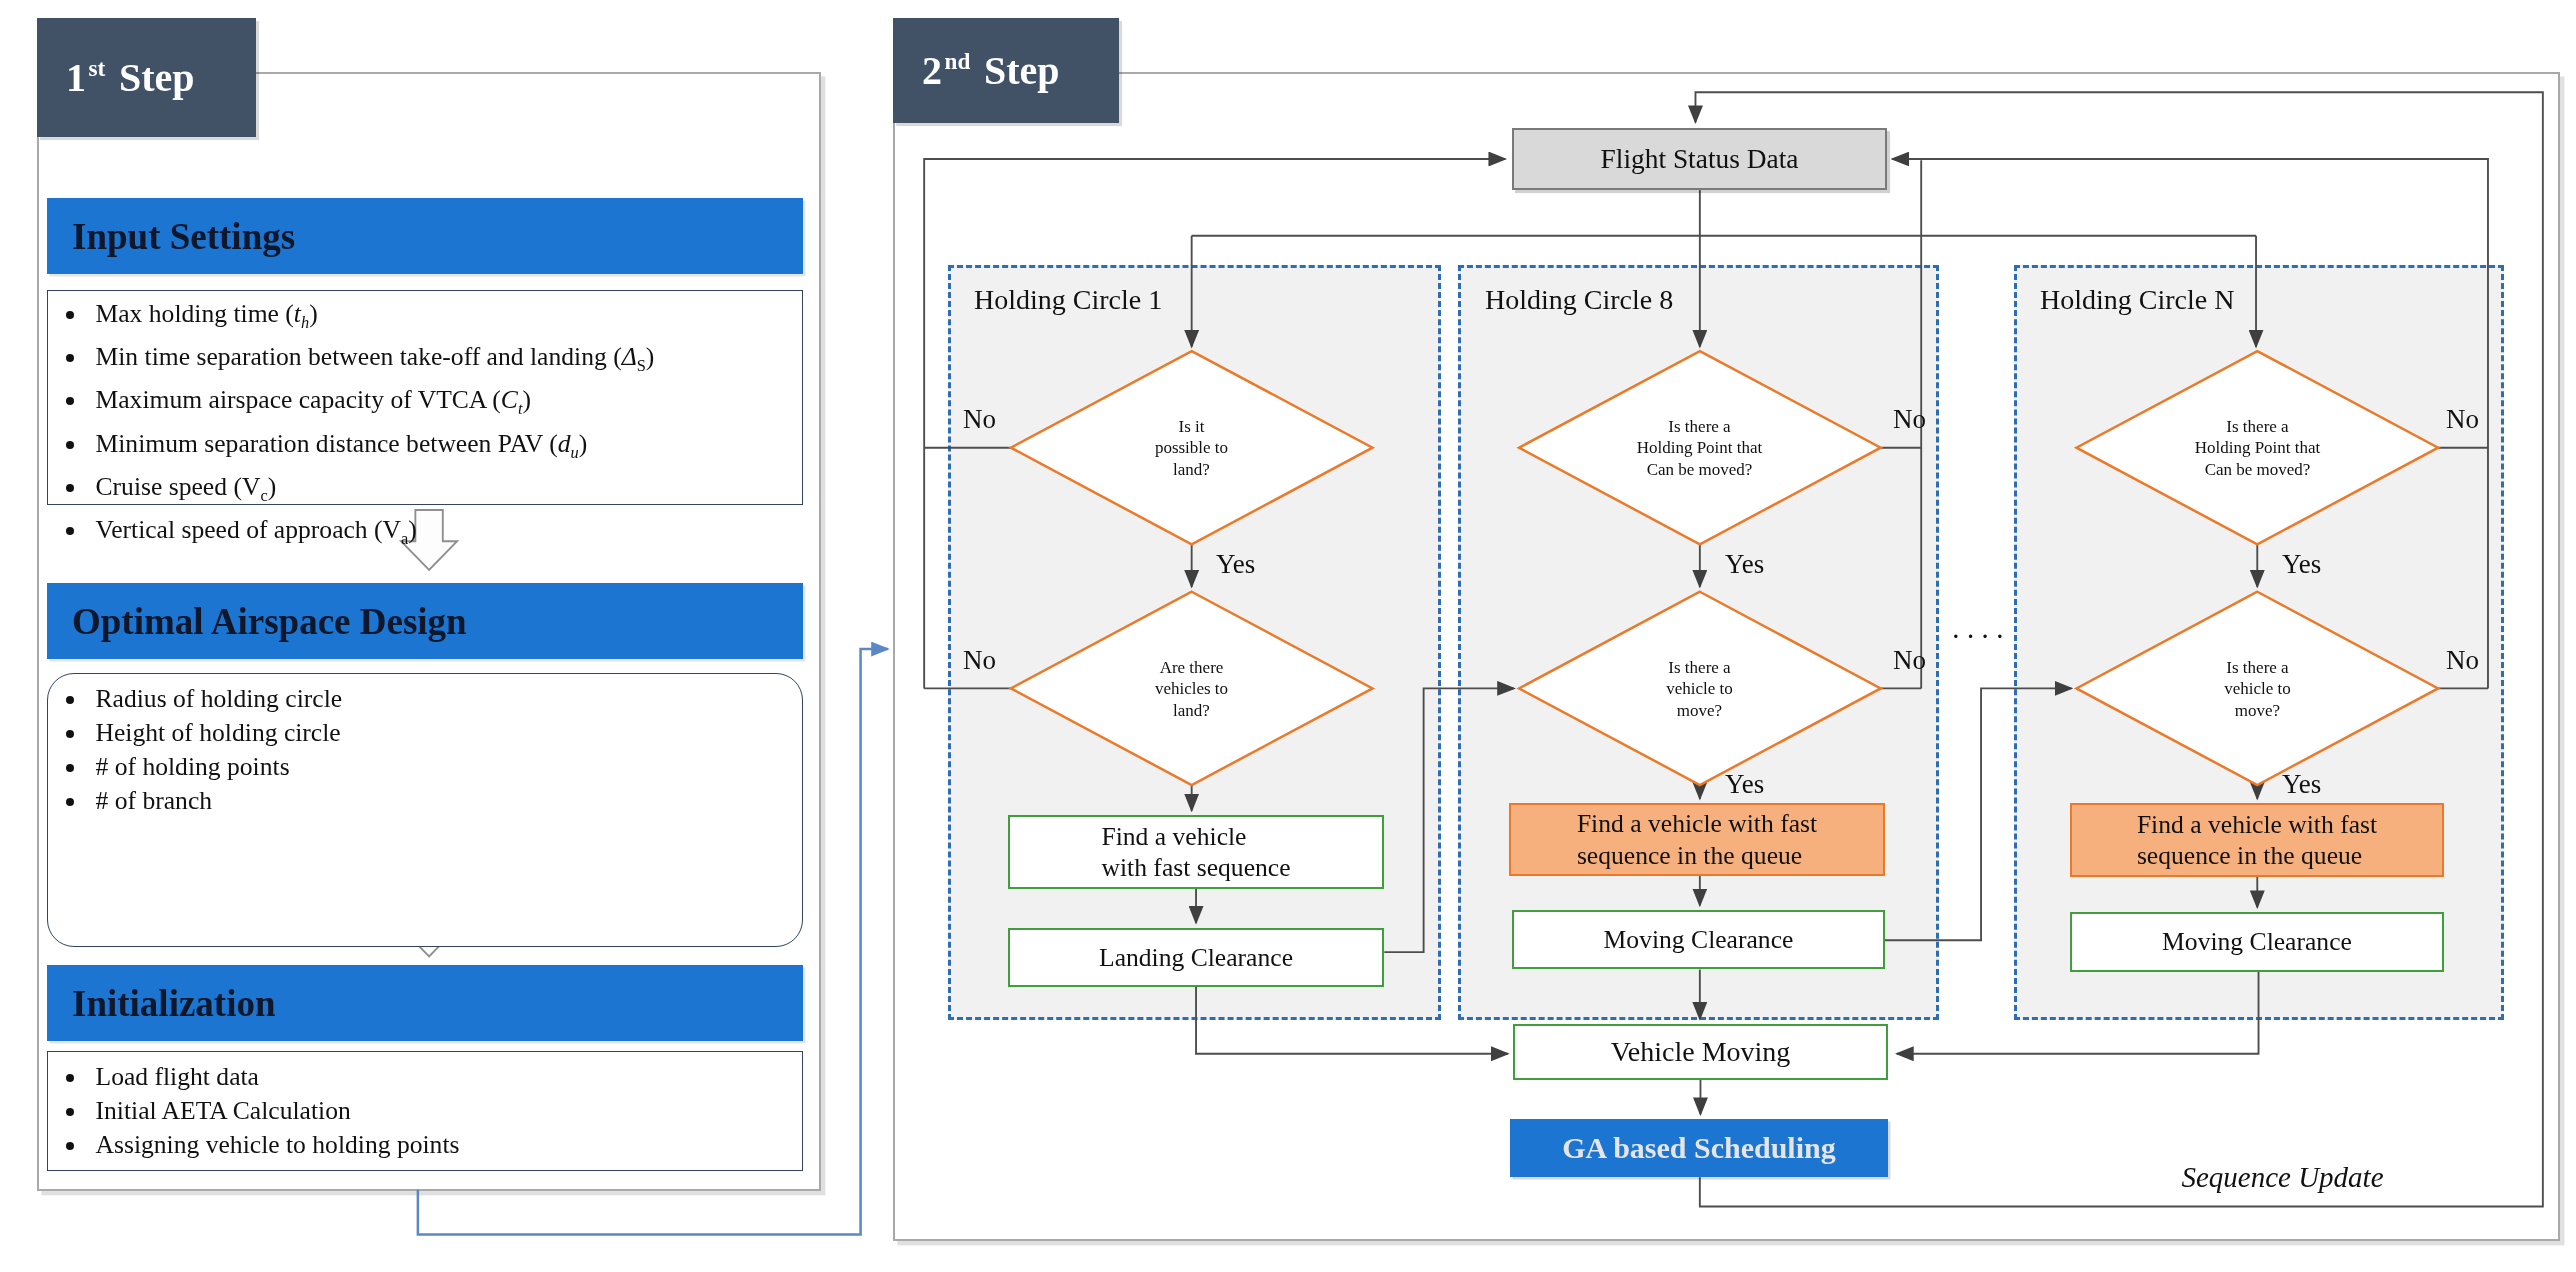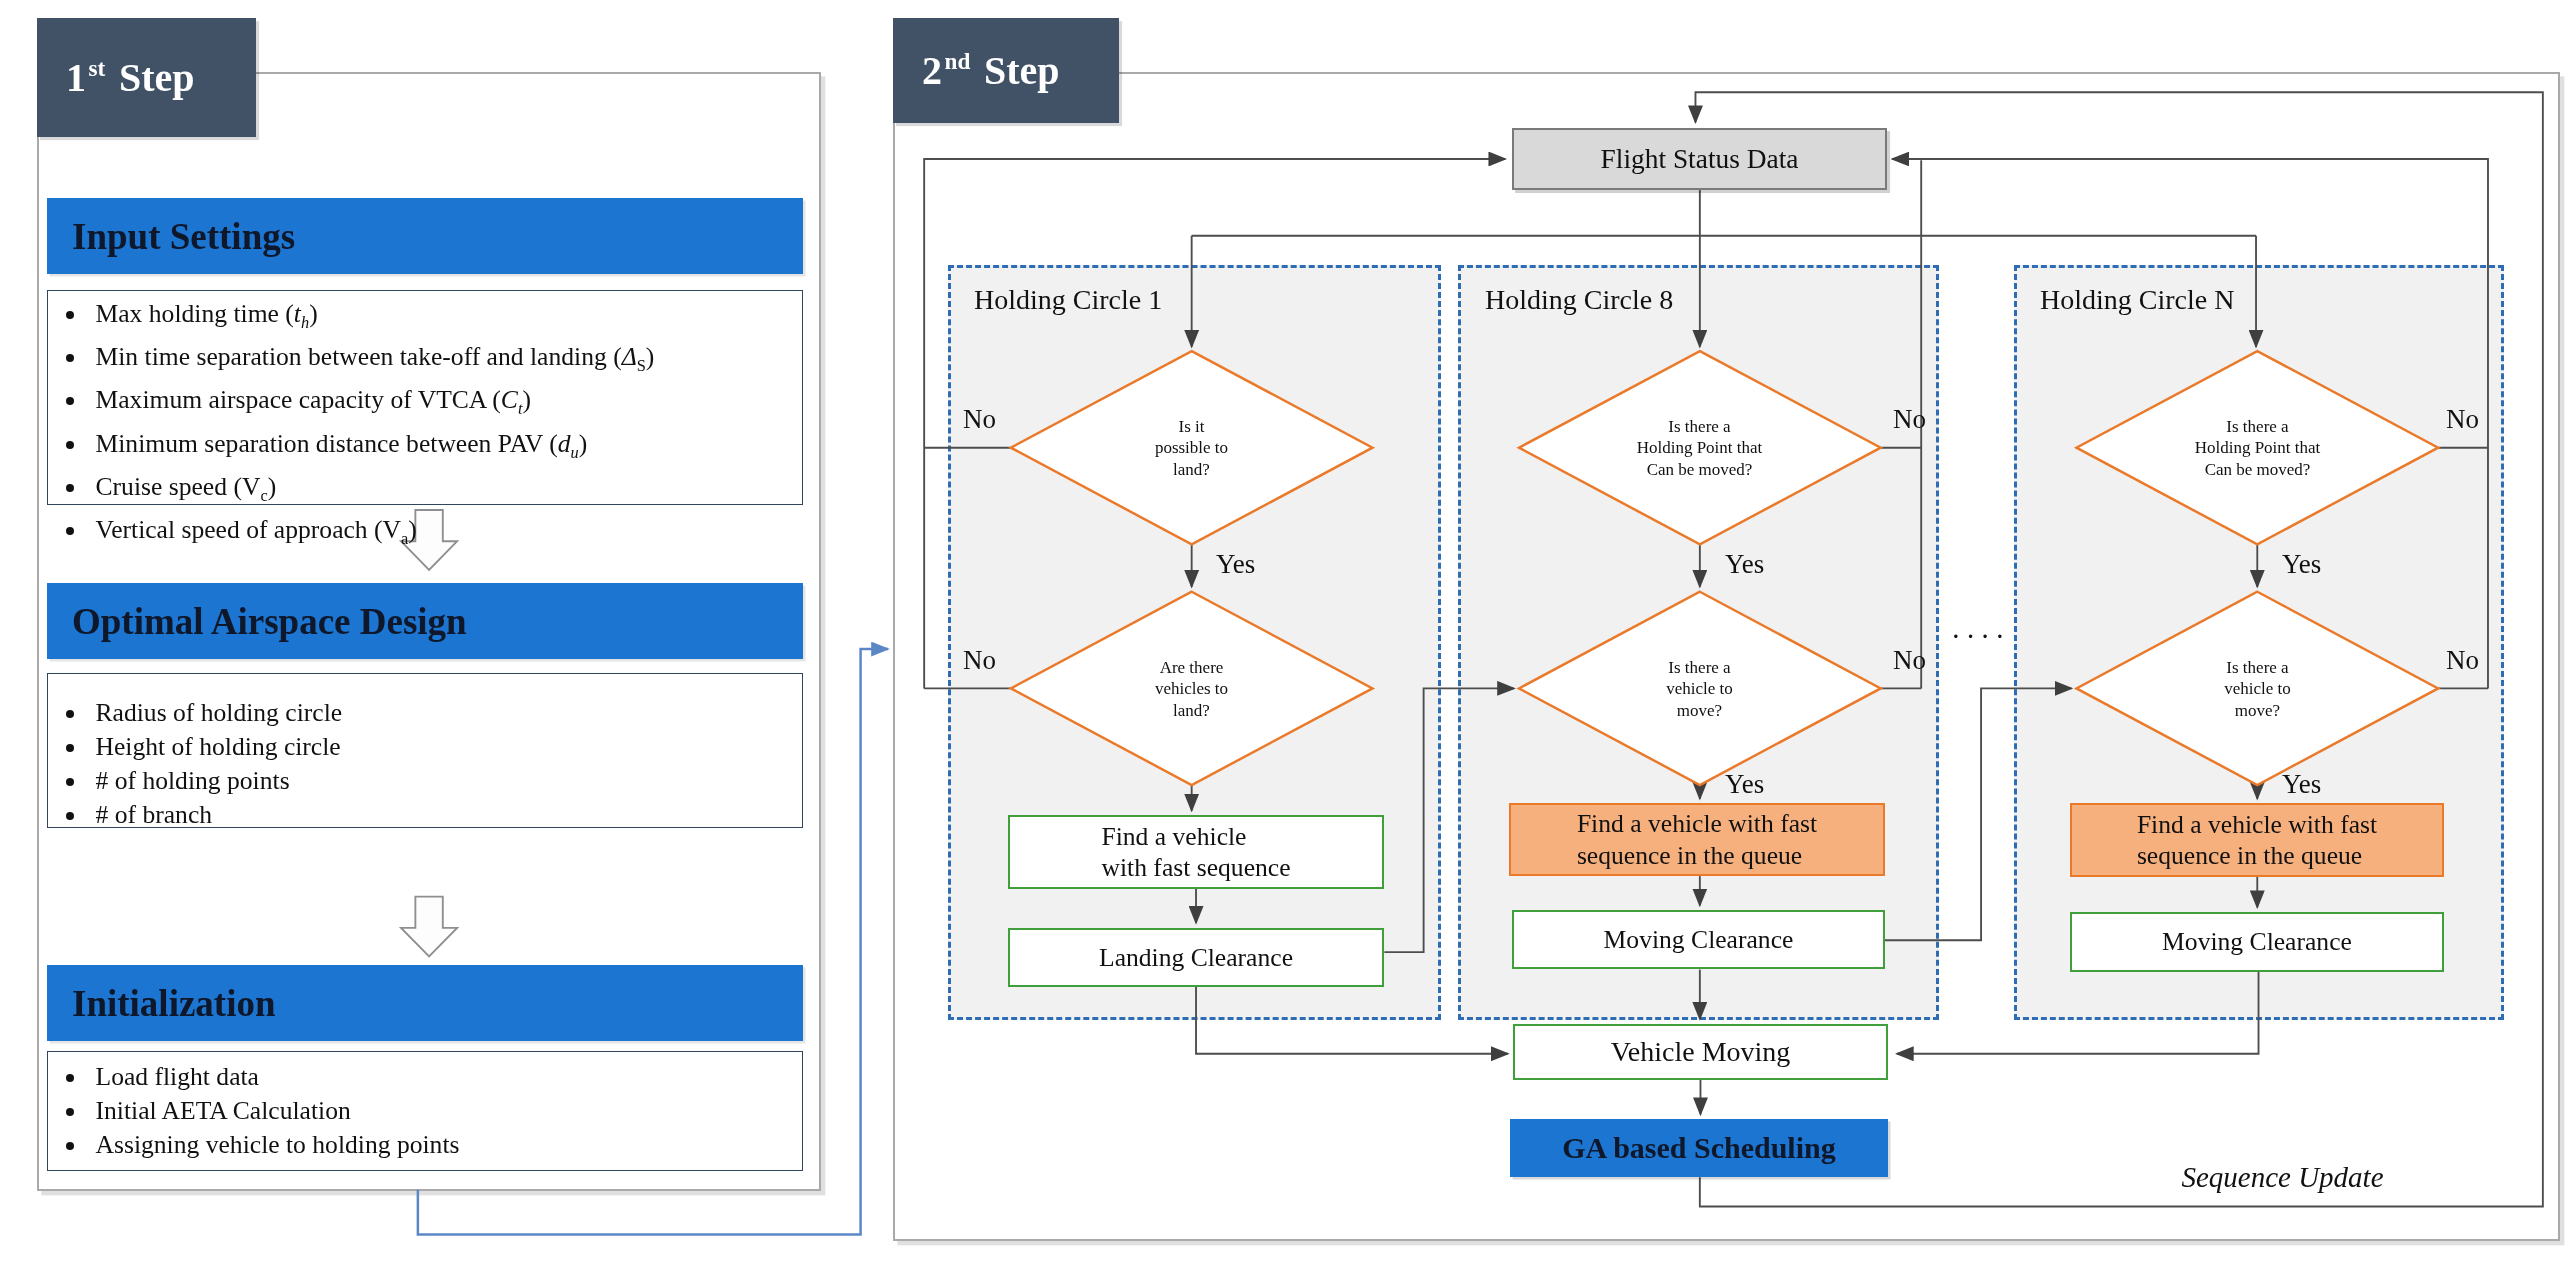--- a/index.html
+++ b/index.html
@@ -18,21 +18,21 @@
   .listbox{border:1.9px solid #31465c;background:#fff;}
   .listbox ul{margin:0;padding:0 12.5px 0 40px;font-family:Liberation Serif, serif;}
   .listbox li{font-size:25.6px;line-height:34px;list-style-type:disc;padding-left:7.5px;}
   .listbox i{font-style:italic;}
   sub{font-size:64%;}
   
   .node{display:flex;align-items:center;justify-content:center;background:#fff;}
   .fsd{background:#d9d9d9;border:2.5px solid #7a7a7a;font-size:27.4px;box-shadow:3.1px 3.1px 0 rgba(0,0,0,0.18);}
   .greenbox{border:2.5px solid #3f9f3a;font-size:25.6px;line-height:1.22;}
   .orangebox{background:#f6b07e;border:2.5px solid #ea7a29;font-size:25.6px;line-height:1.22;}
-  .gabox{background:#1b75d1;color:#0f172a;font-weight:bold;font-size:30px;box-shadow:2.5px 2.5px 0 rgba(0,0,0,0.15);}
+  .gabox{background:#1b75d1;color:#e5e5e5;font-weight:bold;font-size:30px;box-shadow:2.5px 2.5px 0 rgba(0,0,0,0.15);}
   .dashedbox{border:3.1px dashed #2e6db4;background:#f1f1f2;}
   .hc-label{font-size:28px;}
   .dtext{display:flex;align-items:center;justify-content:center;text-align:center;
          font-size:17px;line-height:1.24;}
   .lbl{font-size:27px;}
   .dots{font-size:29px;letter-spacing:5px;}
   .sequpd{font-size:29px;font-style:italic;text-align:center;}
   svg{position:absolute;left:0;top:0;}
 </style>
 </head>
@@ -133,21 +133,21 @@
       <li>Maximum airspace capacity of VTCA (<i>C<sub>t</sub></i>)</li>
       <li>Minimum separation distance between PAV (<i>d<sub>u</sub></i>)</li>
       <li>Cruise speed (V<sub>c</sub>)</li>
       <li>Vertical speed of approach (V<sub>a</sub>)</li>
     </ul>
   </div>
 
   <div class="abs bar" style="left:47px;top:583px;width:756px;height:76px;align-items:center;">
     <span>Optimal Airspace Design</span>
   </div>
-  <div class="abs listbox" style="left:47px;top:673px;width:756px;height:155px;padding-top:22px;">
+  <div class="abs listbox" style="left:47px;top:673px;width:756px;height:274px;padding-top:8px;border-radius:27px;">
     <ul>
       <li>Radius of holding circle</li>
       <li>Height of holding circle</li>
       <li># of holding points</li>
       <li># of branch</li>
     </ul>
   </div>
 
   <div class="abs bar" style="left:47px;top:965px;width:756px;height:76px;">
     <span>Initialization</span>

